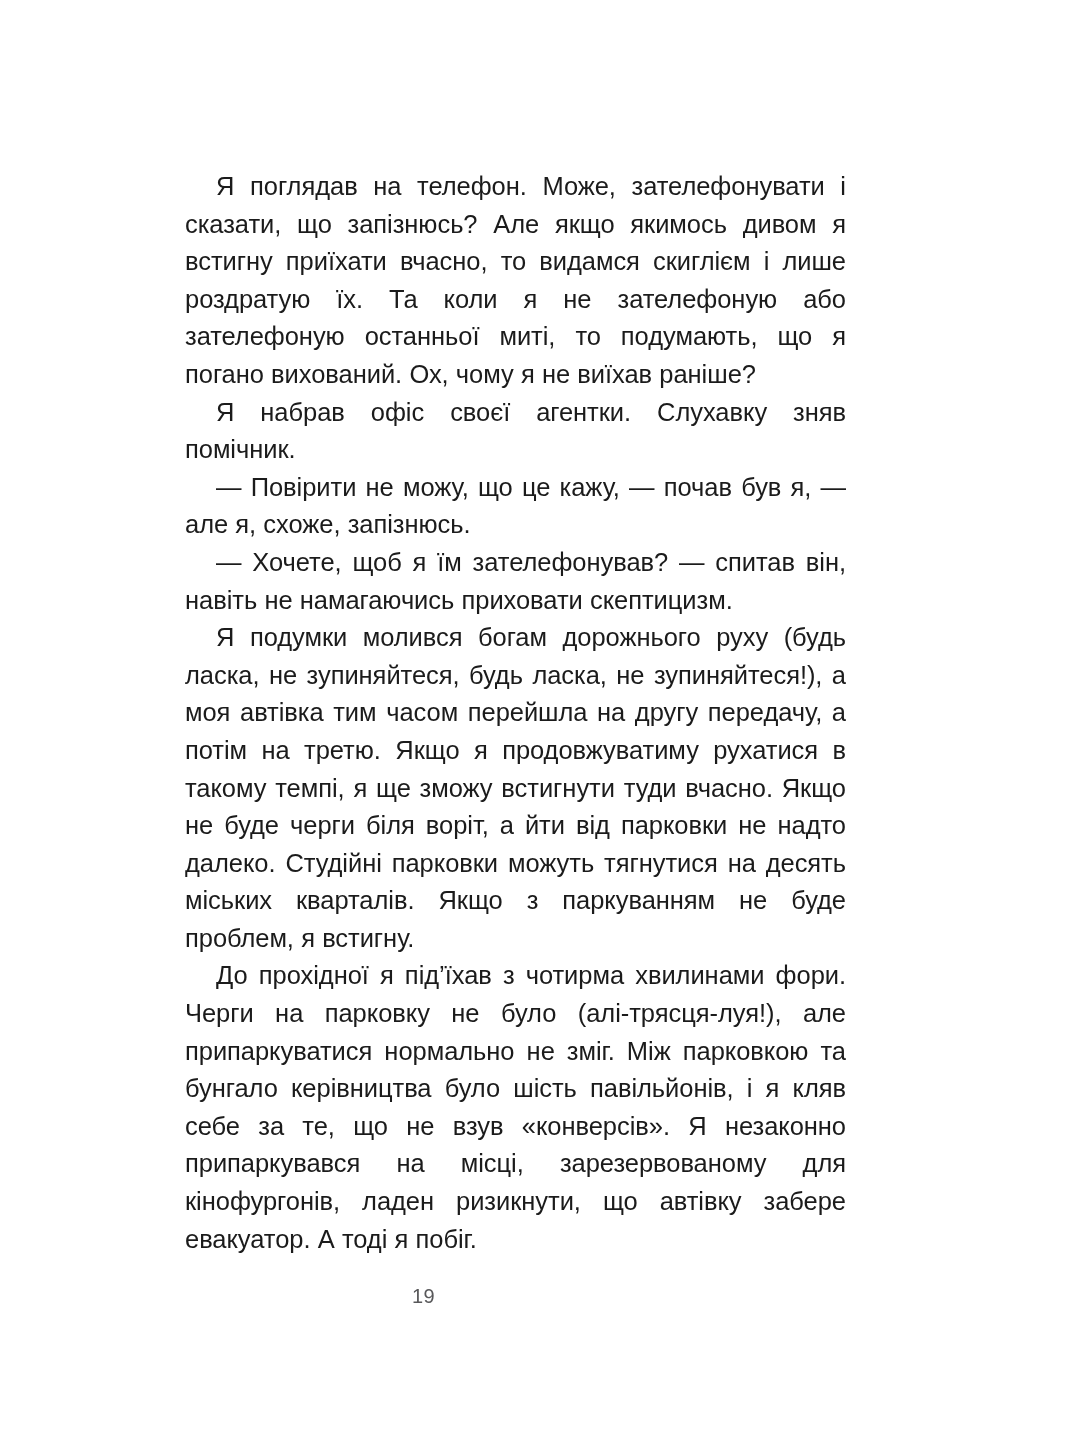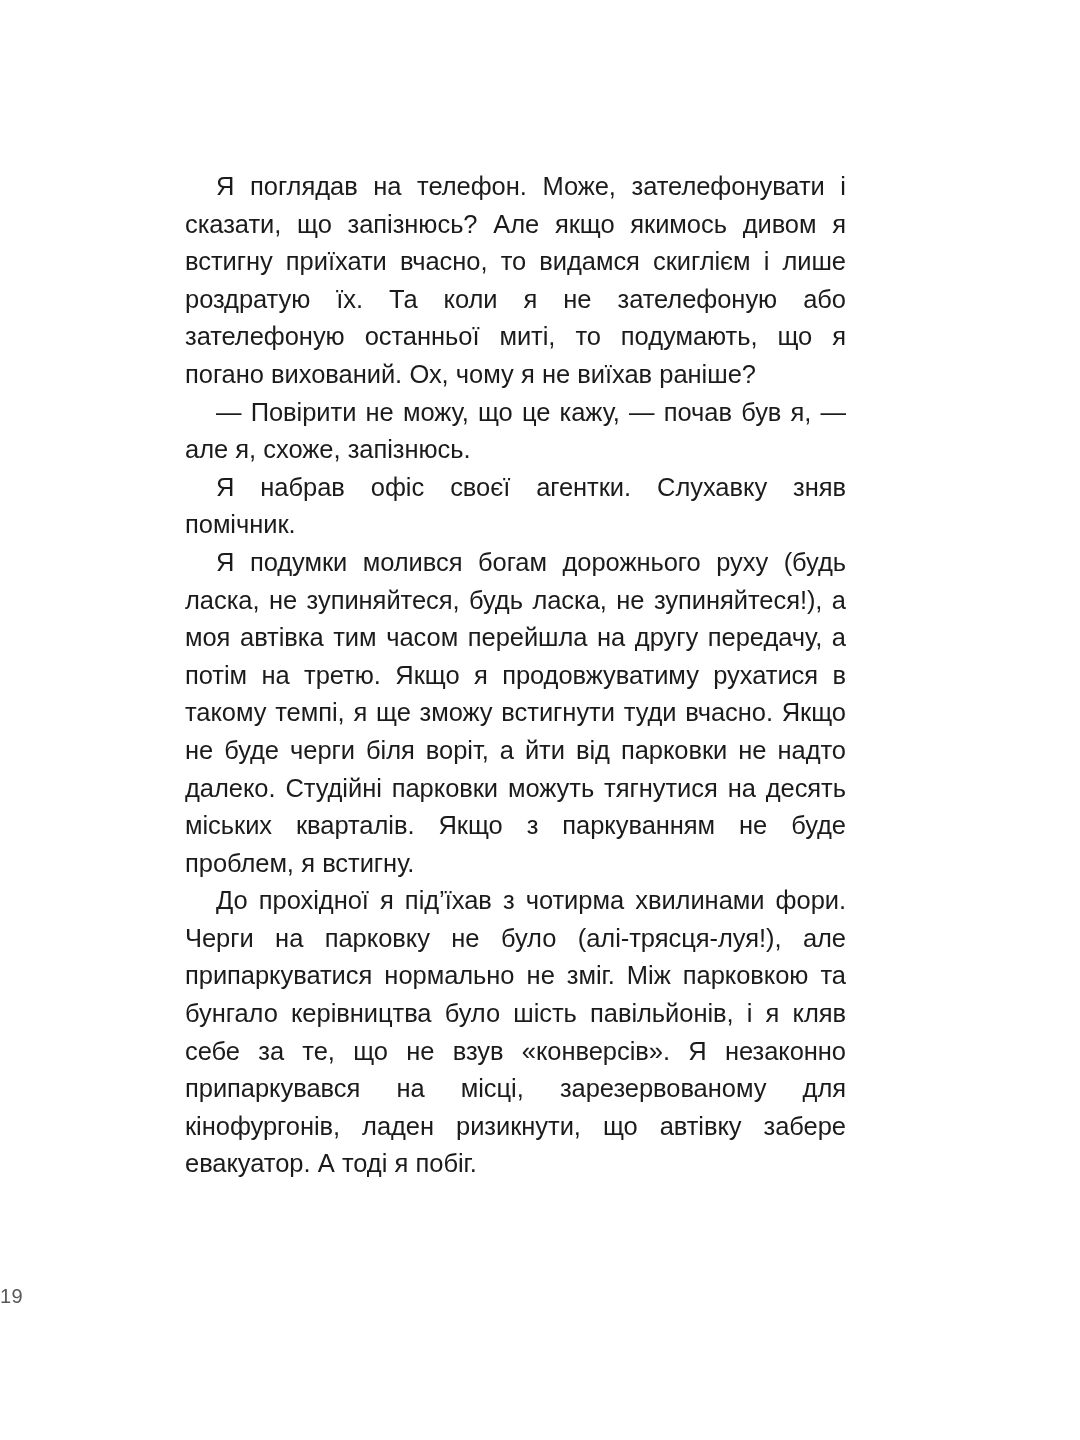--- a/index.html
+++ b/index.html
@@ -34,36 +34,37 @@
     -webkit-font-smoothing: antialiased;
   }
   .para:last-child {
     text-align-last: left;
   }
   .page-number {
     position: absolute;
     left: 0;
     top: 1283px;
     width: 847px;
-    text-align: left;
+    text-align: center;
     font-size: 20px;
     line-height: 26px;
     color: #58585a;
     font-family: "Liberation Sans", sans-serif;
     letter-spacing: 0.3px;
   }
 </style>
 </head>
 <body>
 
 <div class="page">
 
   <div class="text-column">
     <p class="para">Я поглядав на телефон. Може, зателефонувати і сказати, що запізнюсь? Але якщо якимось дивом я встигну приїхати вчасно, то видамся скиглієм і лише роздратую їх. Та коли я не зателефоную або зателефоную останньої миті, то подумають, що я погано вихований. Ох, чому я не виїхав раніше?</p>
+    <p class="para">Я набрав офіс своєї агентки. Слухавку зняв помічник.</p>
     <p class="para">— Повірити не можу, що це кажу, — почав був я, — але я, схоже, запізнюсь.</p>
-    <p class="para">Я набрав офіс своєї агентки. Слухавку зняв помічник.</p>
+    <p class="para">— Хочете, щоб я їм зателефонував? — спитав він, навіть не намагаючись приховати скептицизм.</p>
     <p class="para">Я подумки молився богам дорожнього руху (будь ласка, не зупиняйтеся, будь ласка, не зупиняйтеся!), а моя автівка тим часом перейшла на другу передачу, а потім на третю. Якщо я продовжуватиму рухатися в такому темпі, я ще зможу встигнути туди вчасно. Якщо не буде черги біля воріт, а йти від парковки не надто далеко. Студійні парковки можуть тягнутися на десять міських кварталів. Якщо з паркуванням не буде проблем, я встигну.</p>
     <p class="para">До прохідної я під’їхав з чотирма хвилинами фори. Черги на парковку не було (алі-трясця-луя!), але припаркуватися нормально не зміг. Між парковкою та бунгало керівництва було шість павільйонів, і я кляв себе за те, що не взув «конверсів». Я незаконно припаркувався на місці, зарезервованому для кінофургонів, ладен ризикнути, що автівку забере евакуатор. А тоді я побіг.</p>
   </div>
 
   <div class="page-number">19</div>
 
 </div>
 
 </body></html>

